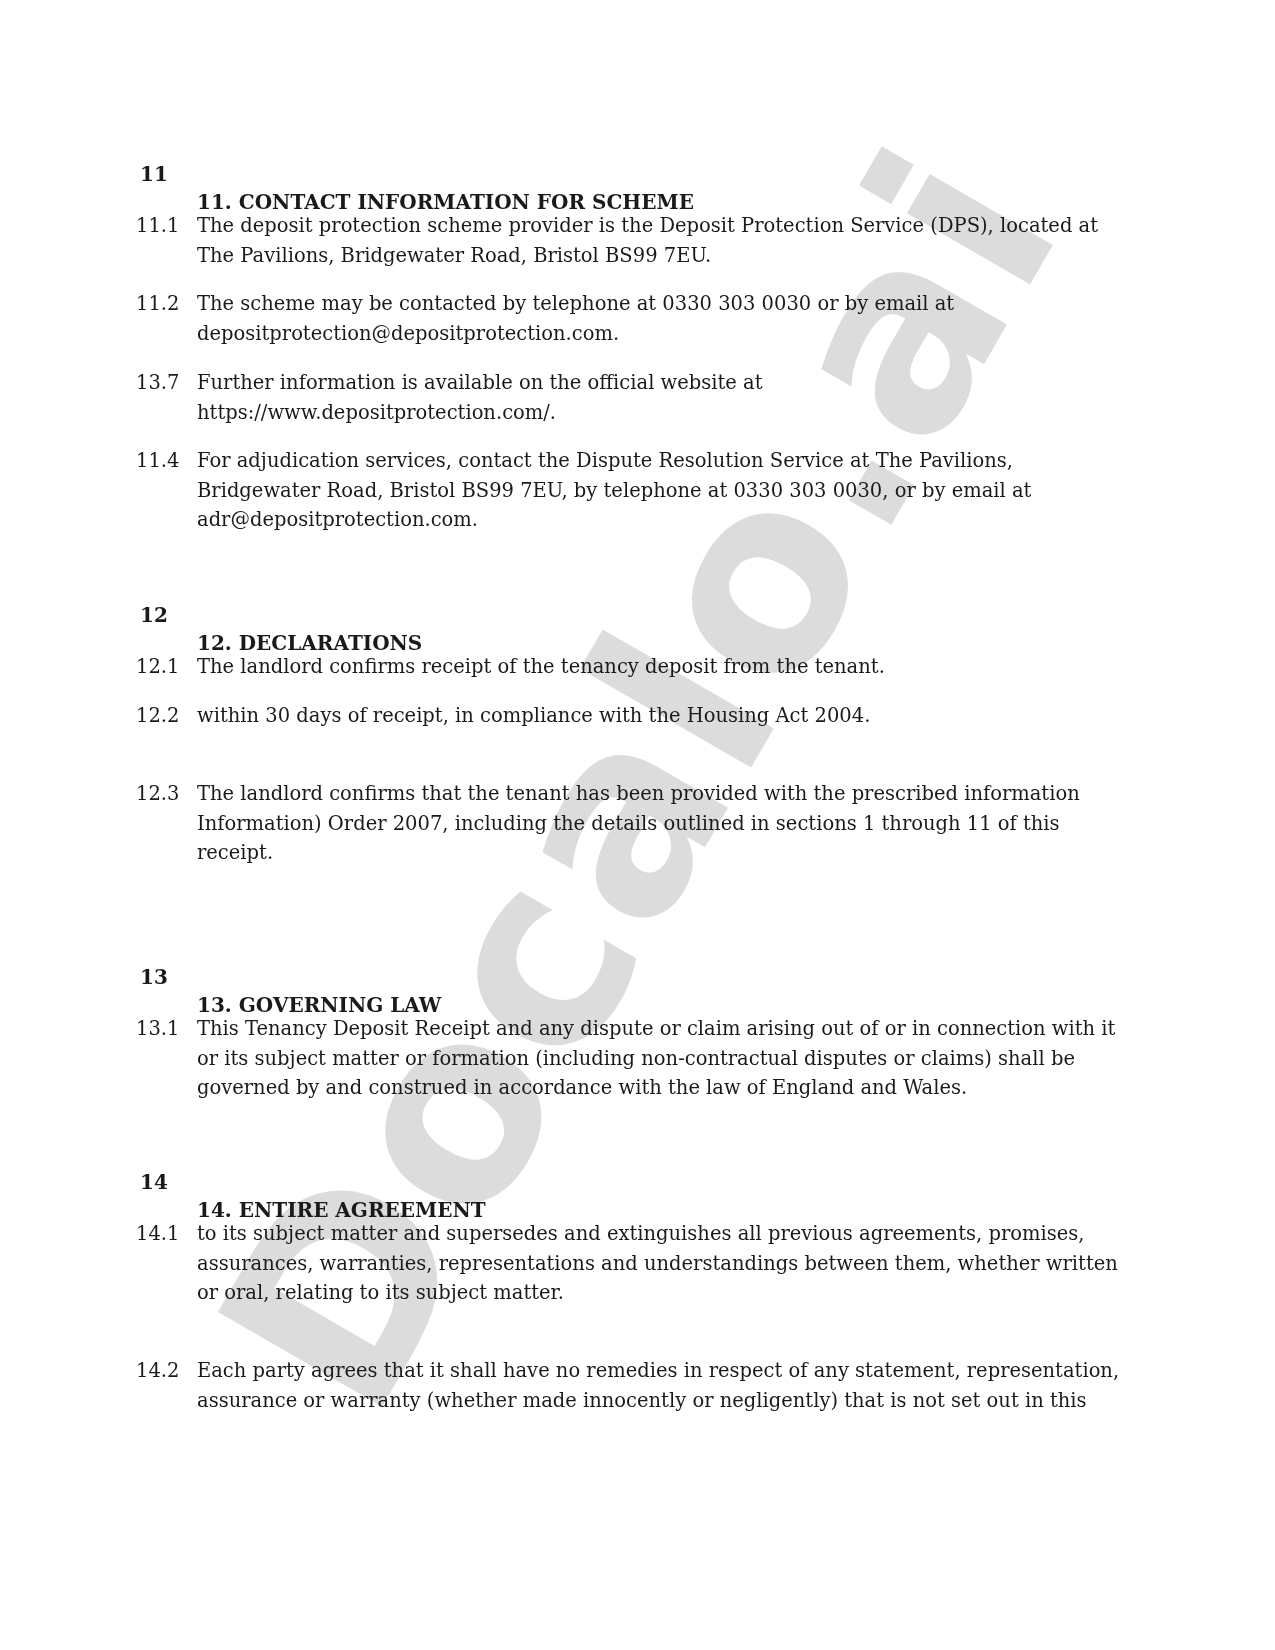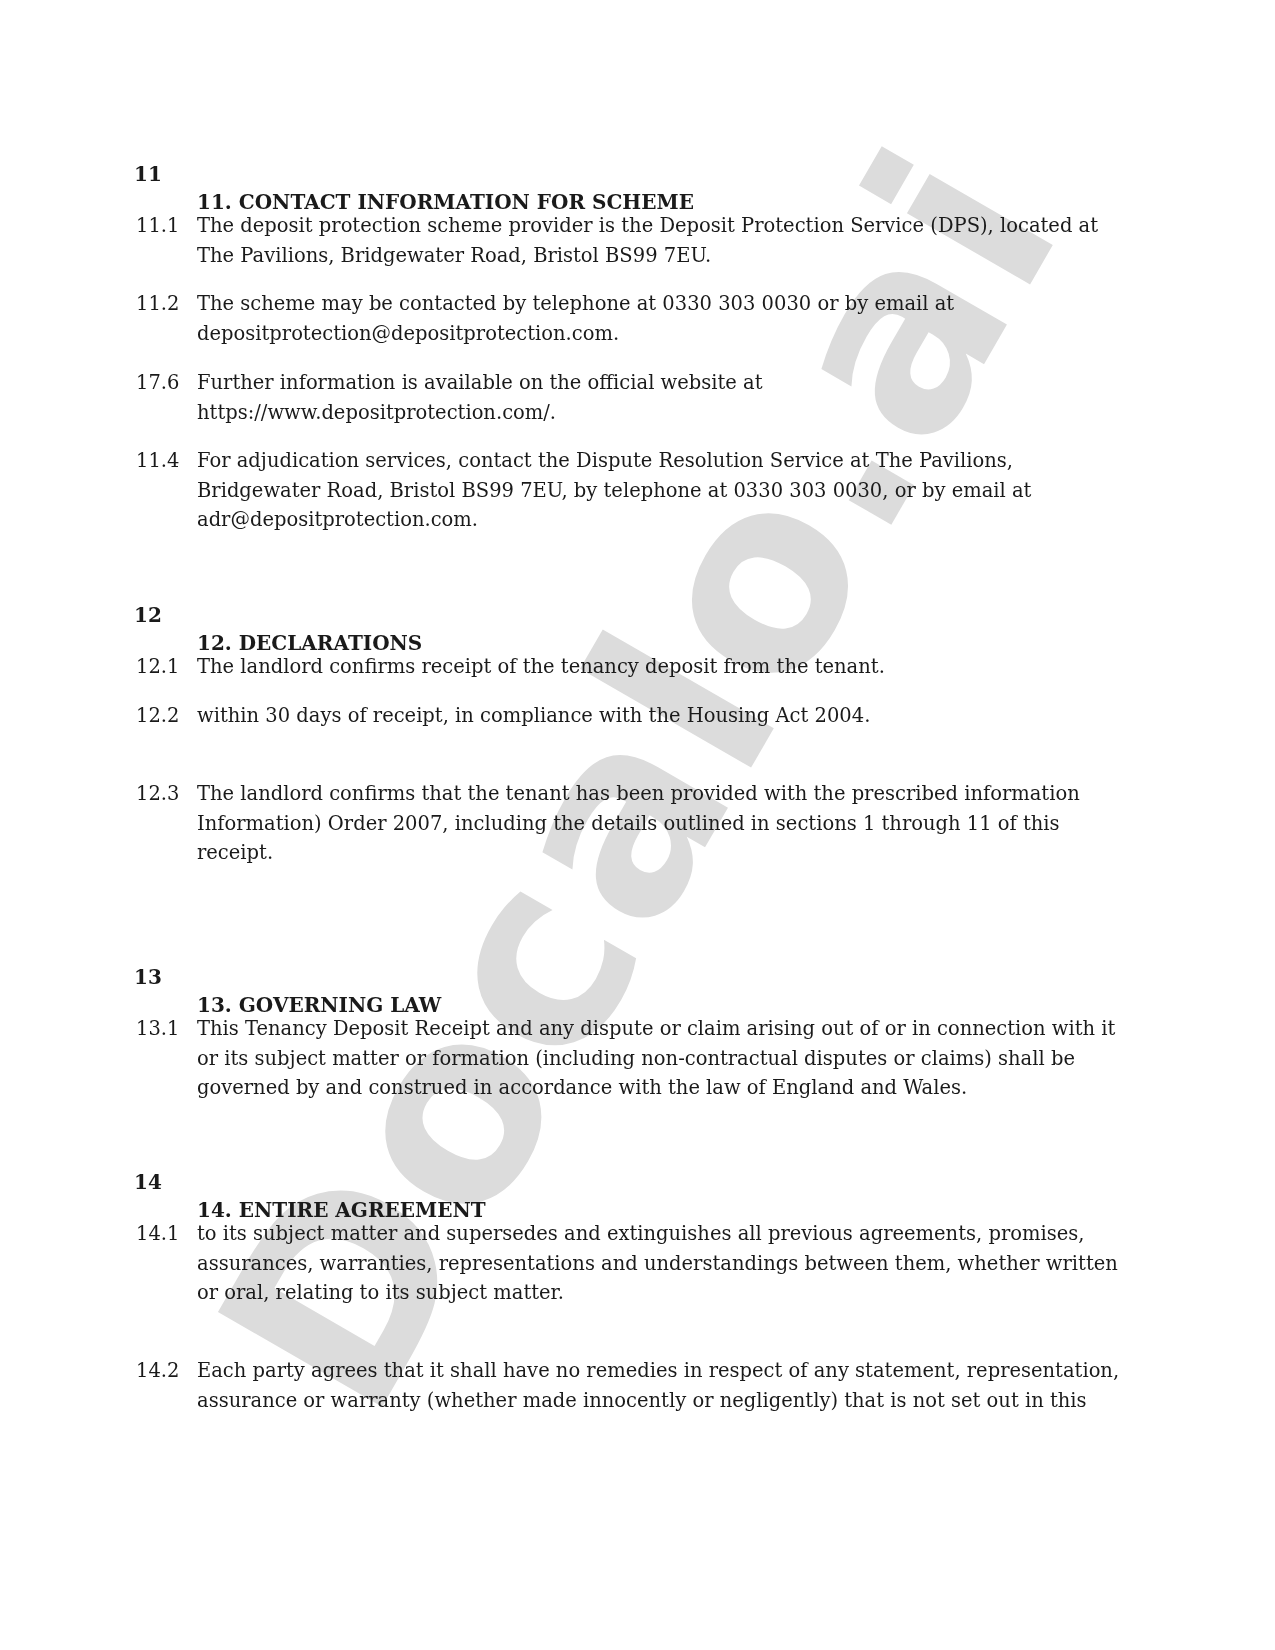--- a/index.html
+++ b/index.html
@@ -3,21 +3,21 @@
 <meta charset="utf-8">
 <style>
   html, body { margin: 0; padding: 0; background: #ffffff; }
   body { width: 1275px; height: 1650px; position: relative; overflow: hidden;
          font-family: "DejaVu Serif", "Liberation Serif", serif; color: #1a1a1a; }
   .watermark { position: absolute; left: 0; top: 0; width: 1275px; height: 1650px; pointer-events: none; z-index: 0; }
   .watermark span { position: absolute; left: 640px; top: 780px; transform: translate(-50%,-50%) rotate(-60deg);
          font-family: "DejaVu Sans", sans-serif; font-weight: bold; font-size: 260px; color: #dcdcdc; white-space: nowrap; letter-spacing: 4px; }
   .page { position: relative; z-index: 1; }
   .heading { position: absolute; left: 0; font-weight: bold; font-size: 20px; }
-  .heading .num { position: absolute; left: 134px; }
+  .heading .num { position: absolute; left: 140px; }
   .heading .title { position: absolute; left: 197px; white-space: nowrap; margin-top: 28px; }
   .clause { position: absolute; left: 0; font-size: 19.5px; line-height: 29.5px; }
   .clause .num { position: absolute; left: 136px; }
   .clause .text { position: absolute; left: 197px; width: 880px; }
   .clause .text div { white-space: nowrap; }
 </style>
 </head>
 <body>
 
 <div class="watermark">
@@ -37,21 +37,21 @@
       </div>
     </div>
     <div class="clause" style="top: 289px;">
       <span class="num">11.2</span>
       <div class="text">
         <div>The scheme may be contacted by telephone at 0330 303 0030 or by email at</div>
         <div>depositprotection@depositprotection.com.</div>
       </div>
     </div>
     <div class="clause" style="top: 368px;">
-      <span class="num">17.6</span>
+      <span class="num">13.7</span>
       <div class="text">
         <div>Further information is available on the official website at</div>
         <div>https://www.depositprotection.com/.</div>
       </div>
     </div>
     <div class="clause" style="top: 446px;">
       <span class="num">11.4</span>
       <div class="text">
         <div>For adjudication services, contact the Dispute Resolution Service at The Pavilions,</div>
         <div>Bridgewater Road, Bristol BS99 7EU, by telephone at 0330 303 0030, or by email at</div>

